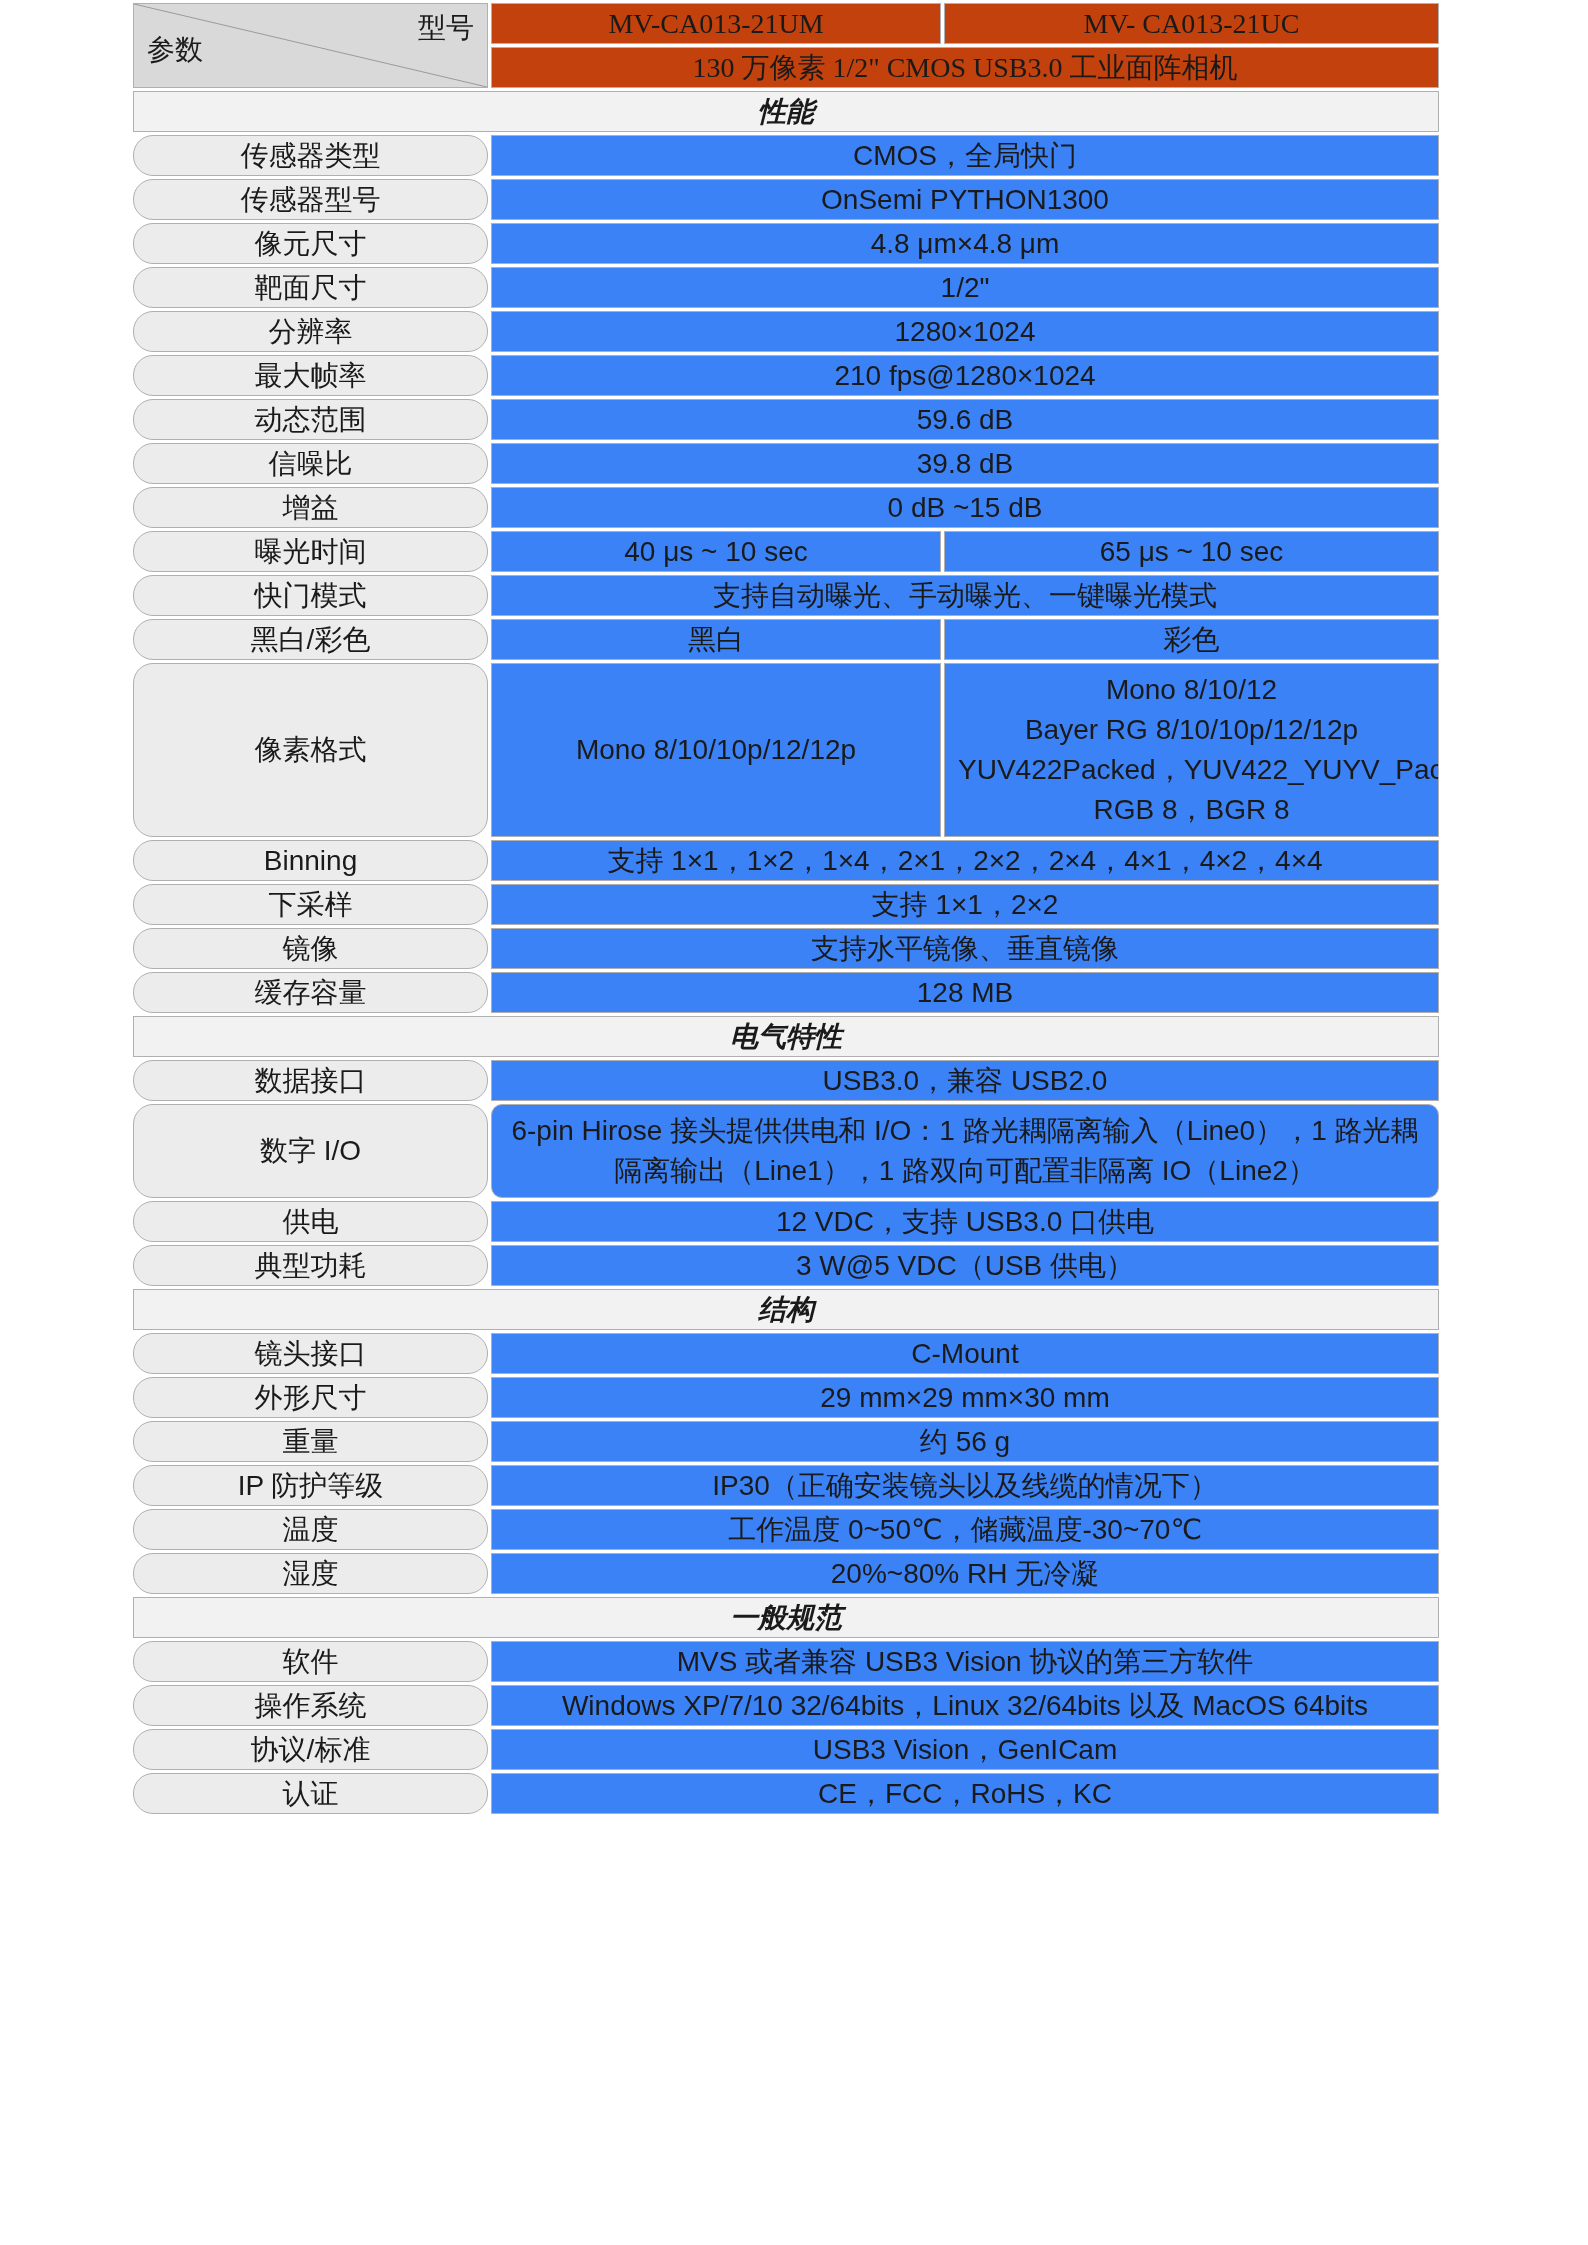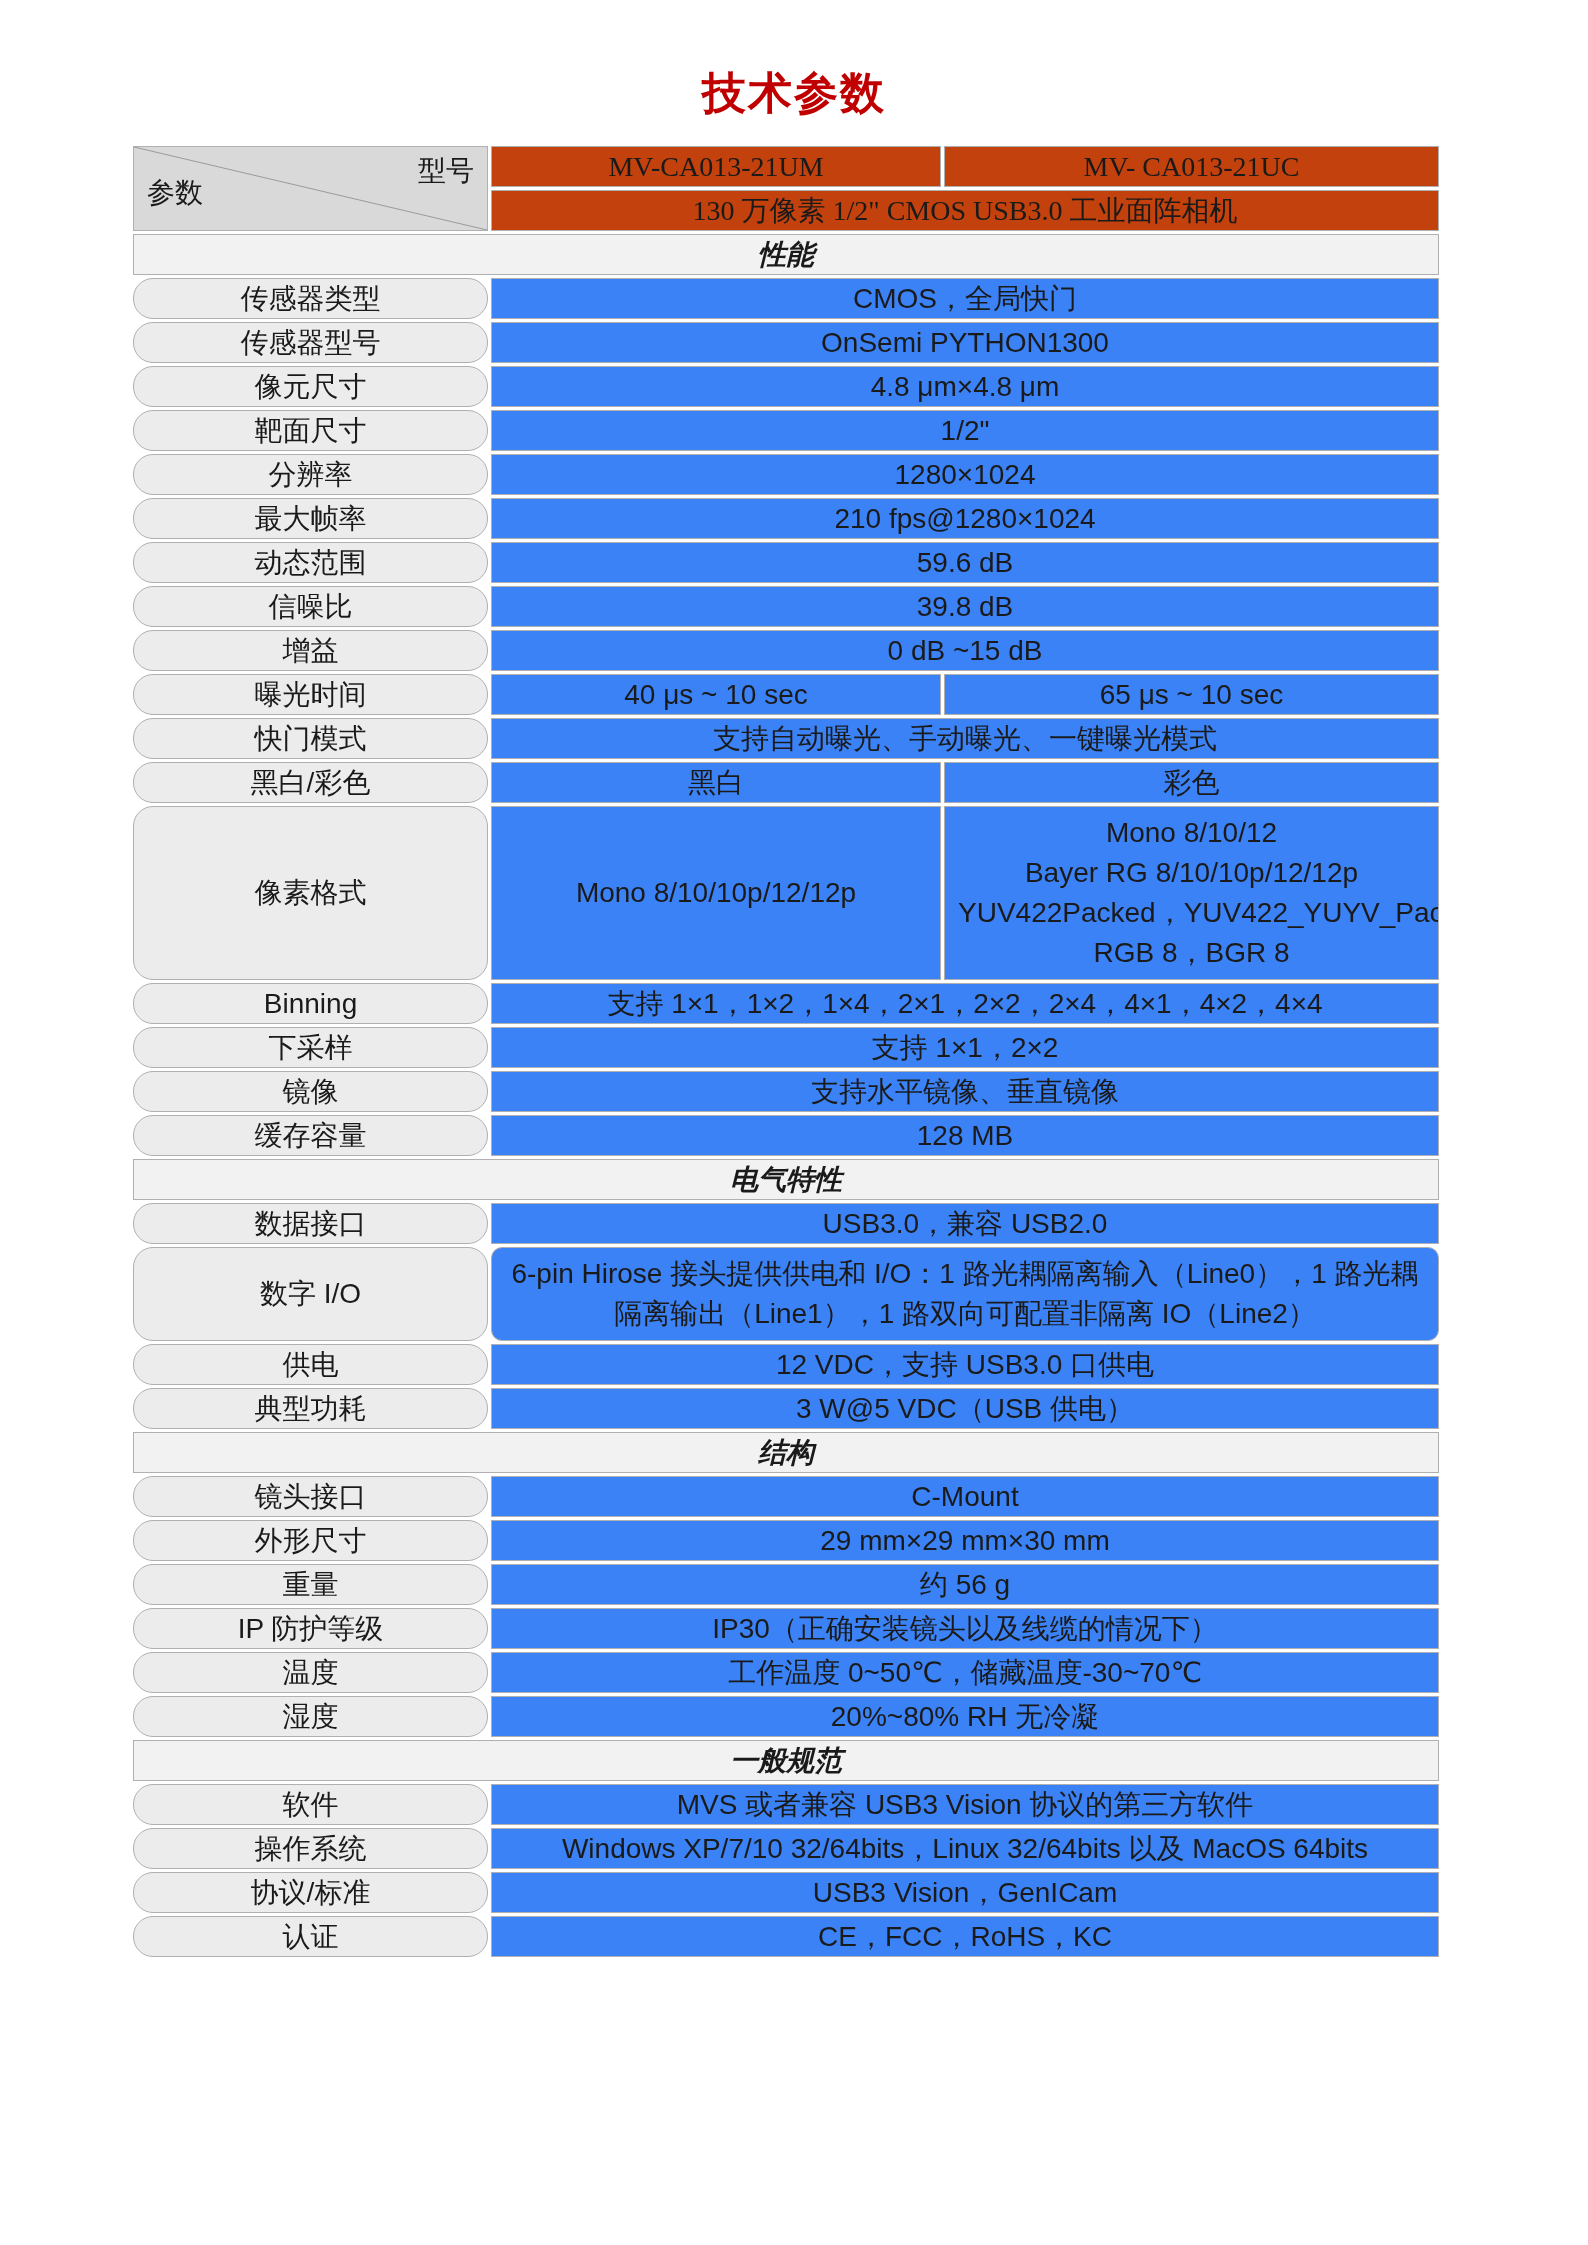--- a/index.html
+++ b/index.html
@@ -42,21 +42,20 @@
   td.multiline { padding:6px 13px;margin-left:25px; }
   td.multiline .pf-line { line-height:40px; white-space:nowrap; }
   .corner-top    { position:absolute; top:5px;  right:13px; font-size:28px; }
   .corner-bottom { position:absolute; bottom:18px; left:13px; font-size:28px; }
   .corner-svg { position:absolute; left:0; top:0; width:100%; height:100%; display:block; }
 </style>
 </head>
 <body>
 
 <div>
-  <h1 class="page-title">技术参数</h1>
   <div id="table-host">
       <table class="spec">
         <colgroup>
           <col style="width: 355px;">
           <col style="width: 450px;">
           <col style="width: 495px;">
         </colgroup>
         <tbody>
           <tr>
             <td class="cell-corner" rowspan="2">

